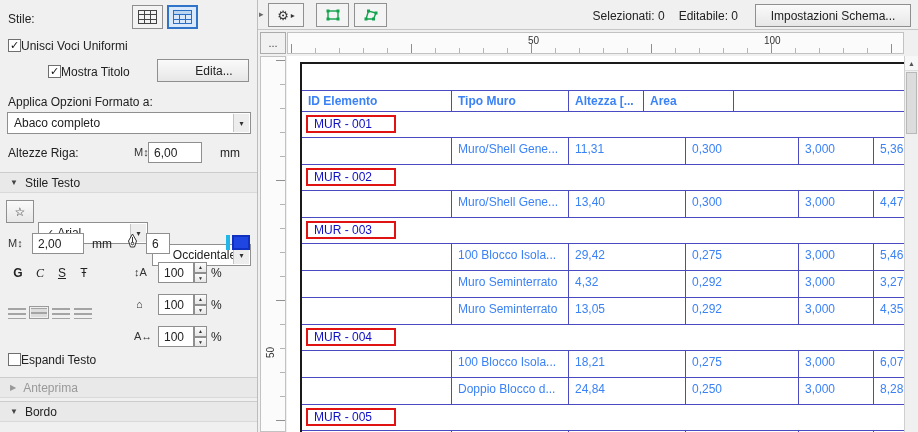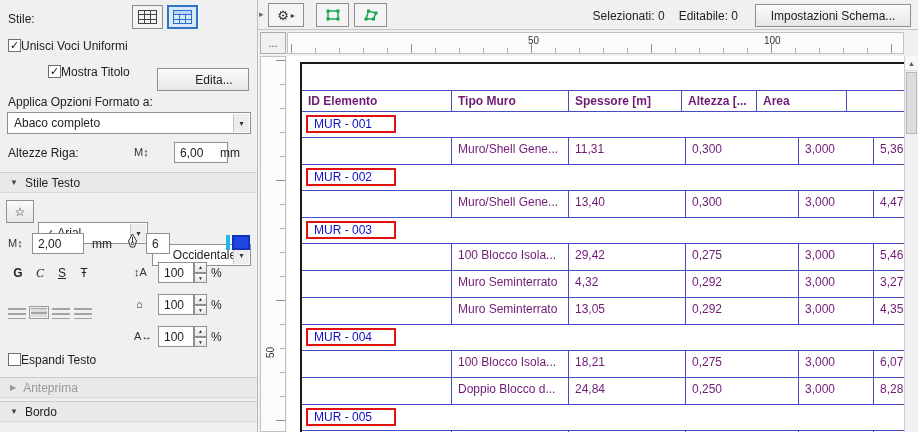--- a/index.html
+++ b/index.html
@@ -83,21 +83,21 @@
   .sheet { position:absolute; left:29px; top:56px; right:14px; bottom:0; background:#fff;
            overflow:hidden; }
   .pageL { position:absolute; left:13px; top:6px; bottom:-10px; border-left:2px solid #1a1a1a; }
   .pageT { position:absolute; left:13px; top:6px; right:-60px; border-top:2px solid #1a1a1a; }
   .tbl { position:absolute; left:15px; top:8px; width:720px; }
   .tspacer { height:26px; }
   .trow { display:flex; border-bottom:1px solid #4a4ac2; }
   .hrow { border-top:1px solid #4a4ac2; height:22px; }
   .drow { height:27px; }
   .grow { height:26px; position:relative; }
-  .cell { border-right:1px solid #4a4ac2; padding:4px 0 0 6px; color:#701a75;
+  .cell { border-right:1px solid #4a4ac2; padding:4px 0 0 6px; color:#3b82f6;
           overflow:hidden; white-space:nowrap; }
   .hcell { font-weight:bold; padding-top:3px; }
   .c0{width:150px;} .c1{width:117px;} .c2{width:117px;} .c3{width:113px;}
   .c4{width:75px;} .c5{width:90px;}
   .gbox { position:absolute; left:4px; top:3px; width:90px; height:18px;
           border:2px solid #e01212; color:#0f0fc4; line-height:15px; padding-left:6px; }
   .vscroll { position:absolute; right:0; top:56px; bottom:0; width:14px; background:#f0f0f0;
              border-left:1px solid #cfcfcf; }
   .vsup { height:15px; display:flex; align-items:center; justify-content:center;
           font-size:7px; color:#555; background:#f7f7f7; border-bottom:1px solid #dddddd; }
@@ -134,32 +134,32 @@
 
   <div class="cbrow" style="left:8px;top:39px;">
     <span class="cb on"></span>
     <span class="lbl">Unisci Voci Uniformi</span>
   </div>
 
   <div class="cbrow" style="left:8px;top:65px;margin-left:40px;">
     <span class="cb on"></span>
     <span class="lbl">Mostra Titolo</span>
   </div>
-  <div class="btn abs" style="left:157px;top:68px;width:92px;height:23px;padding-left:22px;">Edita...</div>
+  <div class="btn abs" style="left:157px;top:59px;width:92px;height:23px;padding-left:22px;">Edita...</div>
 
   <span class="abs lbl" style="left:8px;top:95px;">Applica Opzioni Formato a:</span>
 
   <div class="select abs" style="left:7px;top:112px;width:244px;height:22px;text-align:center;">
     <span>Abaco completo</span>
     <span class="arr">▾</span>
   </div>
 
   <span class="abs lbl" style="left:8px;top:146px;">Altezze Riga:</span>
   <span class="abs micon" style="left:134px;top:146px;">M↕</span>
-  <div class="input abs" style="left:174px;top:142px;width:54px;height:21px;">6,00</div>
+  <div class="input abs" style="left:148px;top:142px;width:54px;height:21px;">6,00</div>
   <span class="abs lbl" style="left:220px;top:146px;">mm</span>
 
   <div class="sec" style="top:172px;">
     <span class="tri">▼</span>
     <span>Stile Testo</span>
   </div>
 
   <div class="btn abs" style="left:6px;top:200px;width:28px;height:23px;">
     <span>☆</span>
   </div>
@@ -283,21 +283,20 @@
   </div>
 
   <div class="sheet">
     <div class="pageL"></div>
     <div class="pageT"></div>
     <div class="tbl">
       <div class="tspacer"></div>
       <div class="trow hrow">
           <div class="cell hcell c0">ID Elemento</div>
           <div class="cell hcell c1">Tipo Muro</div>
-          <div class="cell hcell c3">Spessore [m]</div>
           <div class="cell hcell c4">Altezza [...</div>
           <div class="cell hcell c5">Area</div>
         </div>
       <div>
           <div class="trow grow">
             <div class="gbox">MUR - 001</div>
           </div>
           <div class="trow drow">
             <div class="cell c0"></div>
             <div class="cell c1">Muro/Shell Gene...</div>

